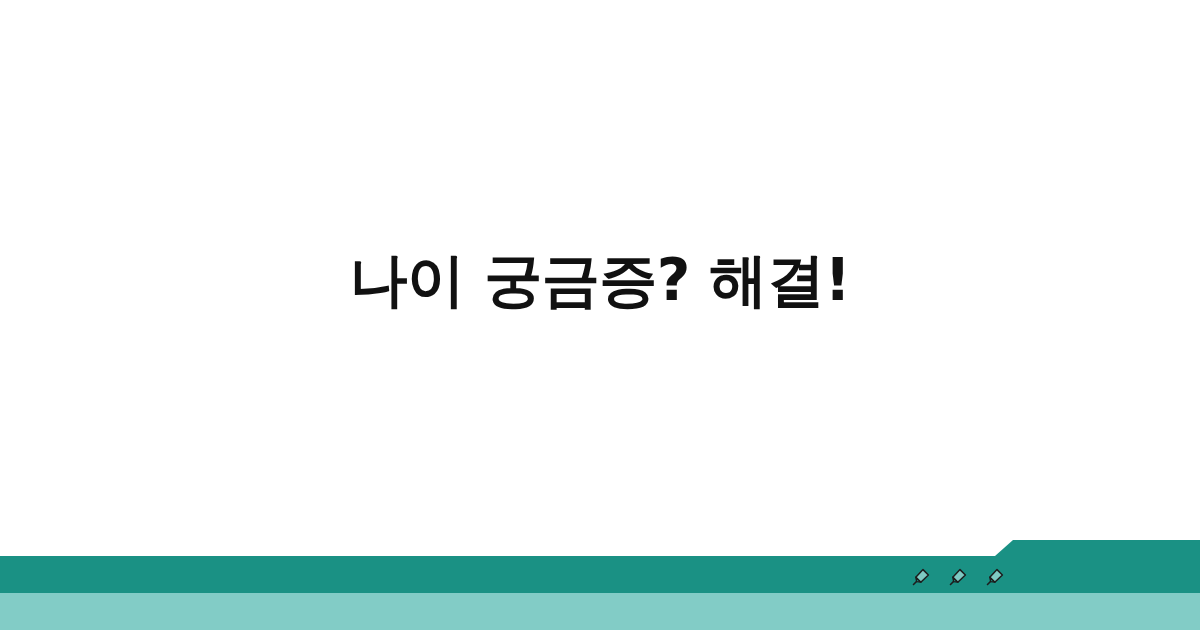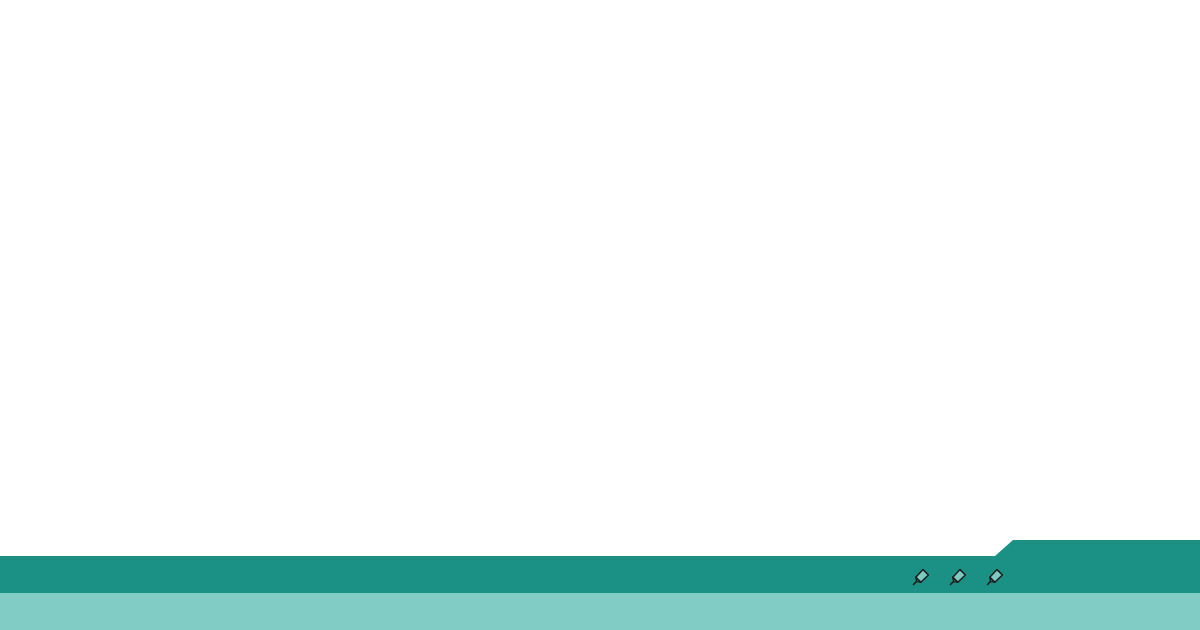--- a/index.html
+++ b/index.html
@@ -84,20 +84,21 @@
     width: 26px;
     height: 26px;
   }
 </style>
 </head>
 <body>
 
 <div id="card">
 
   <div id="title-block">
+    <span class="title-line line1">나이 궁금증? 해결!</span>
   </div>
 
   <div id="footer-deco">
     <svg viewBox="0 0 1200 95" width="1200" height="95" xmlns="http://www.w3.org/2000/svg">
 
       <rect x="0" y="58" width="1200" height="37" fill="#82ccc6"></rect>
 
       <path d="M 0 21 L 995 21 L 1013 5 L 1200 5 L 1200 58 L 0 58 Z" fill="#1a9184"></path>
     </svg>
   </div>

